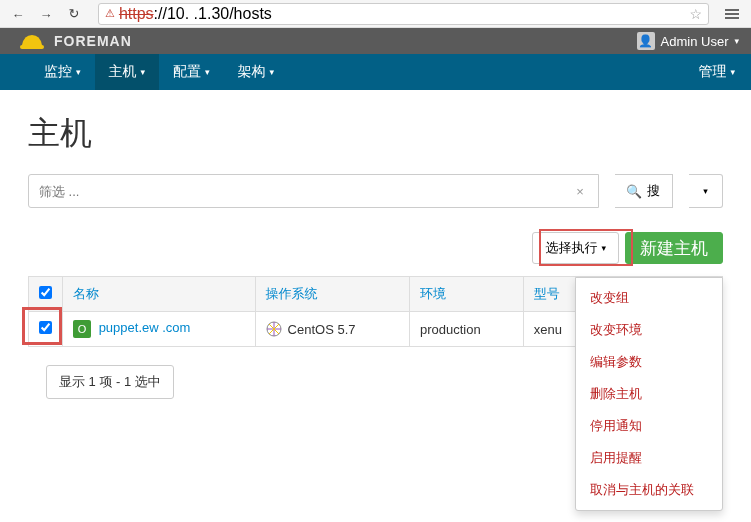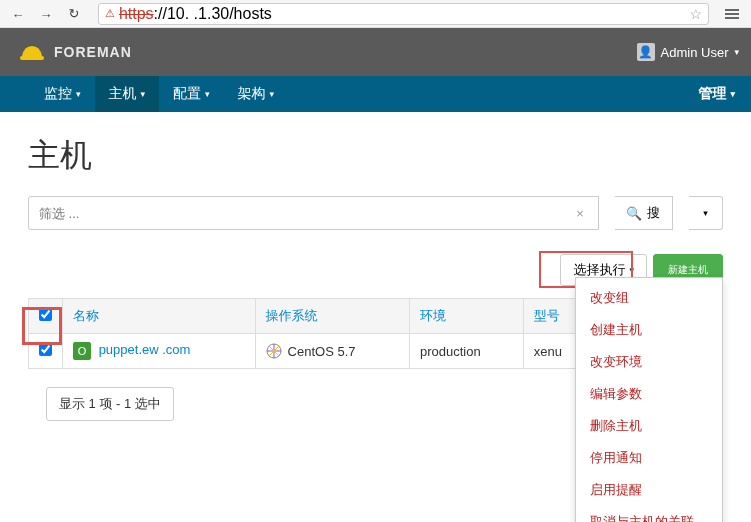--- a/index.html
+++ b/index.html
@@ -9,50 +9,50 @@
 .browser-bar { height: 28px; background: #f5f5f5; border-bottom: 1px solid #ddd; display: flex; align-items: center; padding: 0 6px; gap: 4px; }
 .nav-btn { width: 24px; height: 20px; display: flex; align-items: center; justify-content: center; color: #444; border: 1px solid transparent; border-radius: 3px; cursor: pointer; }
 .url-bar { flex: 1; background: #fff; border: 1px solid #ccc; border-radius: 3px; height: 22px; display: flex; align-items: center; padding: 0 6px; gap: 4px; margin-left: 8px; }
 .url-text { flex: 1; font-size: 16px; color: #000; }
 .url-strike { text-decoration: line-through; color: #c0392b; }
 .star-icon { color: #999; font-size: 14px; cursor: pointer; }
 .menu-btn { width: 26px; height: 20px; display: flex; flex-direction: column; justify-content: center; gap: 2px; align-items: center; margin-left: 6px; cursor: pointer; }
 .menu-btn span { display: block; width: 14px; height: 2px; background: #666; }
 
 
-.foreman-header { background: #5a5a5a; height: 48px; display: flex; align-items: center; padding: 0 12px 0 20px; color: #fff; }
+.foreman-header { background: #5a5a5a; height: 26px; display: flex; align-items: center; padding: 0 12px 0 20px; color: #fff; }
 .helmet { width: 24px; height: 20px; margin-right: 10px; position: relative; }
 .helmet svg { width: 100%; height: 100%; }
 .brand { font-weight: bold; letter-spacing: 1px; font-size: 14px; color: #e8e8e8; }
 .spacer { flex: 1; }
 .user-area { display: flex; align-items: center; gap: 6px; font-size: 13px; color: #fff; cursor: pointer; }
 .avatar { width: 18px; height: 18px; background: #ccc; border-radius: 2px; display: inline-flex; align-items: center; justify-content: center; color:#555; font-size:12px;}
 .caret { font-size: 9px; }
 
 
 .main-nav { background: #026086; height: 36px; display: flex; align-items: center; padding: 0 0 0 30px; color: #fff; position: relative; }
 .nav-item { padding: 12px 14px; height: 36px; display: flex; align-items: center; gap: 4px; cursor: pointer; font-size: 14px; }
 .nav-item.active { background: #03506b; }
-.nav-right { padding: 0 16px; height: 36px; display: flex; align-items: center; gap: 4px; cursor: pointer; font-size: 14px; position:absolute; right:0;font-weight:bold; }
+.nav-right { padding: 0 16px; height: 36px; display: flex; align-items: center; gap: 4px; cursor: pointer; font-size: 14px; position:absolute; right:0; }
 
 
 .page-title { font-size: 32px; font-weight: normal; color: #333; padding: 22px 28px 18px; }
 
 
 .filter-row { display: flex; padding: 0 28px; gap: 16px; }
 .filter-input-wrap { flex: 1; border: 1px solid #ccc; border-radius: 3px 0 0 3px; height: 34px; display: flex; align-items: center; padding: 0 10px; }
 .filter-input-wrap input { border: none; outline: none; width: 100%; font-size: 13px; color: #555; }
 .filter-clear { color: #999; cursor: pointer; padding: 0 4px; }
 .search-btn { border: 1px solid #ccc; border-left: none; height: 34px; padding: 0 12px; background: #fff; cursor: pointer; font-size: 13px; display:flex; align-items:center; gap:4px; }
 .caret-btn { border: 1px solid #ccc; border-left: none; border-radius: 0 3px 3px 0; height: 34px; width: 34px; background: #fff; cursor: pointer; display: flex; align-items: center; justify-content: center; }
 
 
 .action-row { display: flex; justify-content: flex-end; gap: 6px; padding: 24px 28px 12px; position: relative; }
 .dropdown-btn { border: 1px solid #ccc; background: #fff; height: 32px; padding: 0 12px; border-radius: 3px; cursor: pointer; font-size: 13px; display:flex; align-items:center; gap:4px;}
-.new-host-btn { background: #4cae4c; border: 1px solid #4cae4c; color: #fff; height: 32px; padding: 0 14px; border-radius: 3px; cursor: pointer; font-size: 10px; }
+.new-host-btn { background: #4cae4c; border: 1px solid #4cae4c; color: #fff; height: 32px; padding: 0 14px; border-radius: 3px; cursor: pointer; font-size: 17px; }
 .red-box-1 { position: absolute; border: 2px solid #d9534f; pointer-events: none; }
 .red-box-dropdown { right: 118px; top: 21px; width: 94px; height: 37px; }
 
 
 .host-table { width: calc(100% - 56px); margin: 0 28px; border-collapse: collapse; }
 .host-table th, .host-table td { border: 1px solid #ddd; padding: 8px 10px; text-align: left; font-size: 13px; }
 .host-table th { background: #f5f5f5; font-weight: normal; }
 .host-table th a { color: #0088ce; text-decoration: none; }
 .host-table td a { color: #0088ce; text-decoration: none; }
 .cb-col { width: 34px; text-align: center; }
@@ -190,21 +190,20 @@
       <td></td>
       <td><a href="#">2</a></td>
     </tr>
   </tbody>
 </table>
 
 <div class="red-box-cb"></div>
 
 <ul class="dropdown-menu" id="dd-menu">
   <li>改变组</li>
-    <li>创建主机</li>
     <li>改变环境</li>
     <li>编辑参数</li>
     <li>删除主机</li>
     <li>停用通知</li>
     <li>启用提醒</li>
     <li>取消与主机的关联</li>
 </ul>
 
 <div class="pager">
   <button class="pager-btn">显示 1 项 - 1 选中</button>

